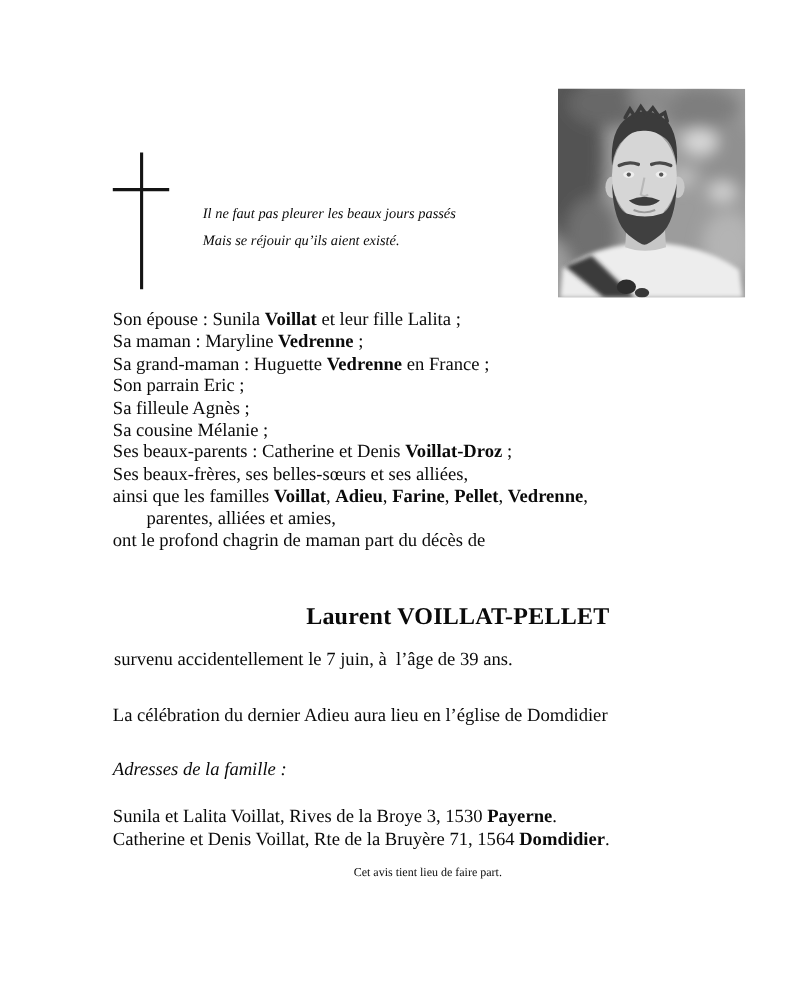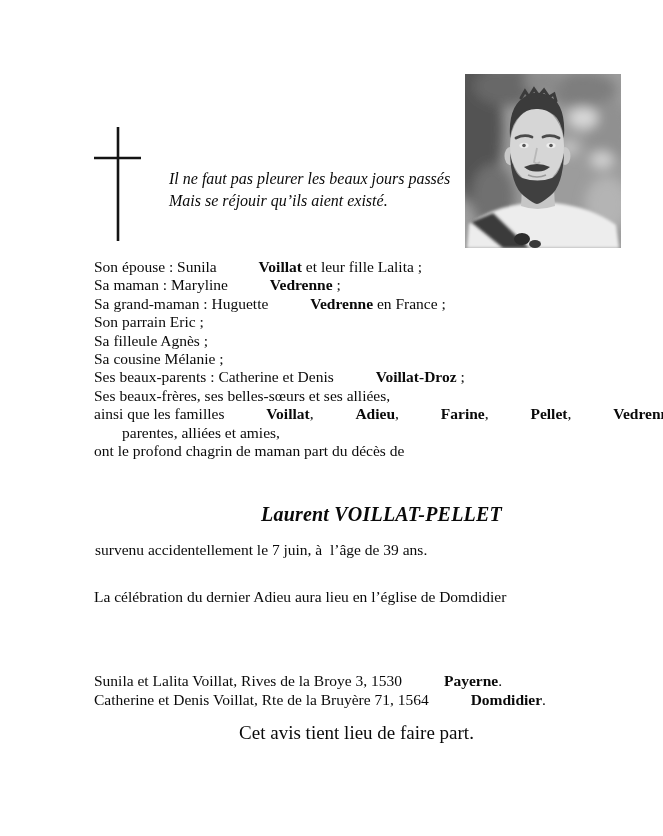--- a/index.html
+++ b/index.html
@@ -17,52 +17,51 @@
     left: 90px;
     top: 121px;
     width: 60px;
     height: 130px;
   }
   .quote {
     position: absolute;
     left: 169px;
     top: 168px;
     font-style: italic;
-    font-size: 16px;
+    font-size: 12px;
     line-height: 21.7px;
     white-space: nowrap;
   }
   .photo {
     position: absolute;
     left: 465px;
     top: 74px;
     width: 156px;
     height: 174px;
   }
   .photo svg { display: block; width: 156px; height: 174px; }
   .family {
     position: absolute;
     left: 94px;
     top: 258px;
     font-size: 15.5px;
     line-height: 18.4px;
     white-space: nowrap;
   }
   .tline.indent { padding-left: 28px; }
-  .b { font-weight: bold; margin-left: 38px; }
+  .b { font-weight: bold; }
   .name {
     position: absolute;
     left: 100px;
     right: 0;
     top: 503px;
     text-align: center;
     font-size: 20px;
     font-weight: bold;
     letter-spacing: 0.2px;
-    font-style: italic;
   }
   .death-line {
     position: absolute;
     left: 95px;
     top: 541px;
     font-size: 15.5px;
     white-space: nowrap;
   }
   .ceremony {
     position: absolute;
@@ -87,21 +86,21 @@
     font-size: 15.5px;
     line-height: 18.5px;
     white-space: nowrap;
   }
   .closing {
     position: absolute;
     left: 50px;
     right: 0;
     top: 722px;
     text-align: center;
-    font-size: 19px;
+    font-size: 10px;
   }
 </style>
 </head>
 <body>
 
 <div class="page">
 
   <div class="cross">
     <svg viewBox="0 0 60 130" width="60" height="130">
       <line x1="28" y1="6" x2="28" y2="120" stroke="#141414" stroke-width="2.6"></line>
@@ -190,20 +189,21 @@
     </div>
 
   <div class="name">Laurent VOILLAT-PELLET</div>
 
   <div class="death-line">survenu accidentellement le 7 juin, à&nbsp; l’âge de 39 ans.</div>
 
   <div class="ceremony">
     <div>La célébration du dernier Adieu aura lieu en l’église de Domdidier</div>
   </div>
 
+  <div class="addr-head">Adresses de la famille :</div>
 
   <div class="addresses">
       <div class="tline"><span>Sunila et Lalita Voillat, Rives de la Broye 3, 1530 </span><span class="b">Payerne</span><span>.</span></div>
       <div class="tline"><span>Catherine et Denis Voillat, Rte de la Bruyère 71, 1564 </span><span class="b">Domdidier</span><span>.</span></div>
     </div>
 
   <div class="closing">Cet avis tient lieu de faire part.</div>
 
 </div>
 

